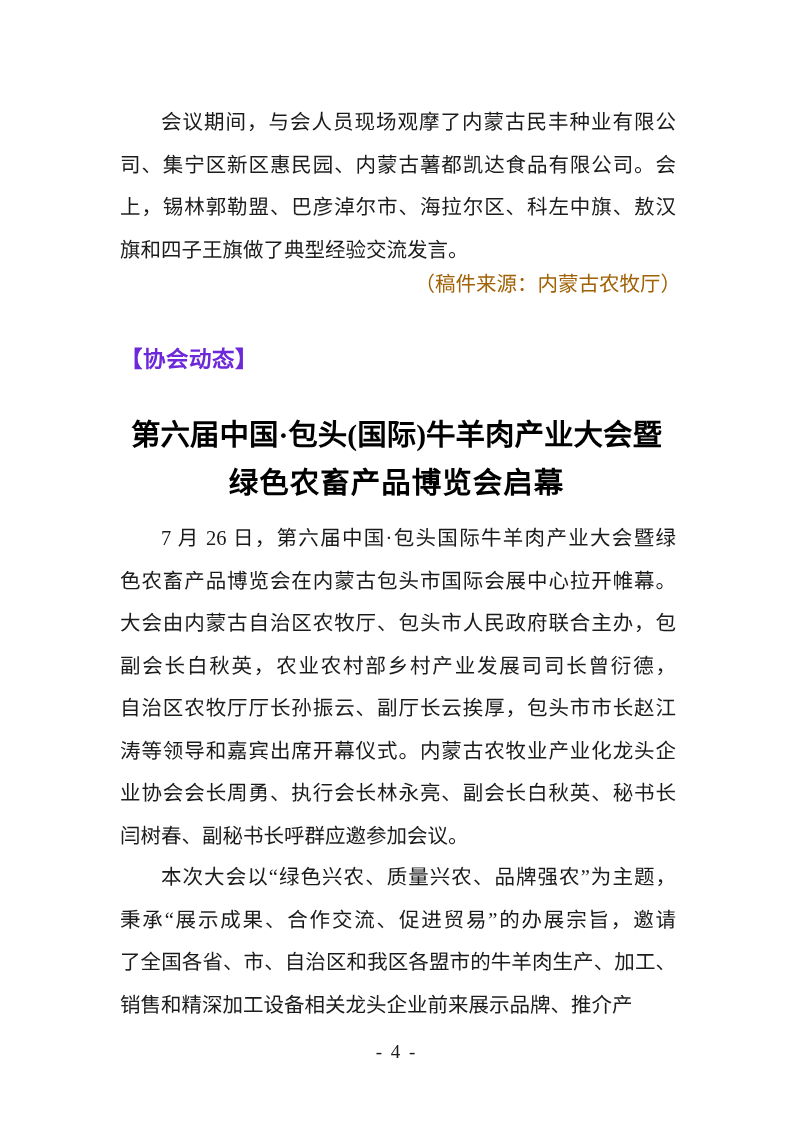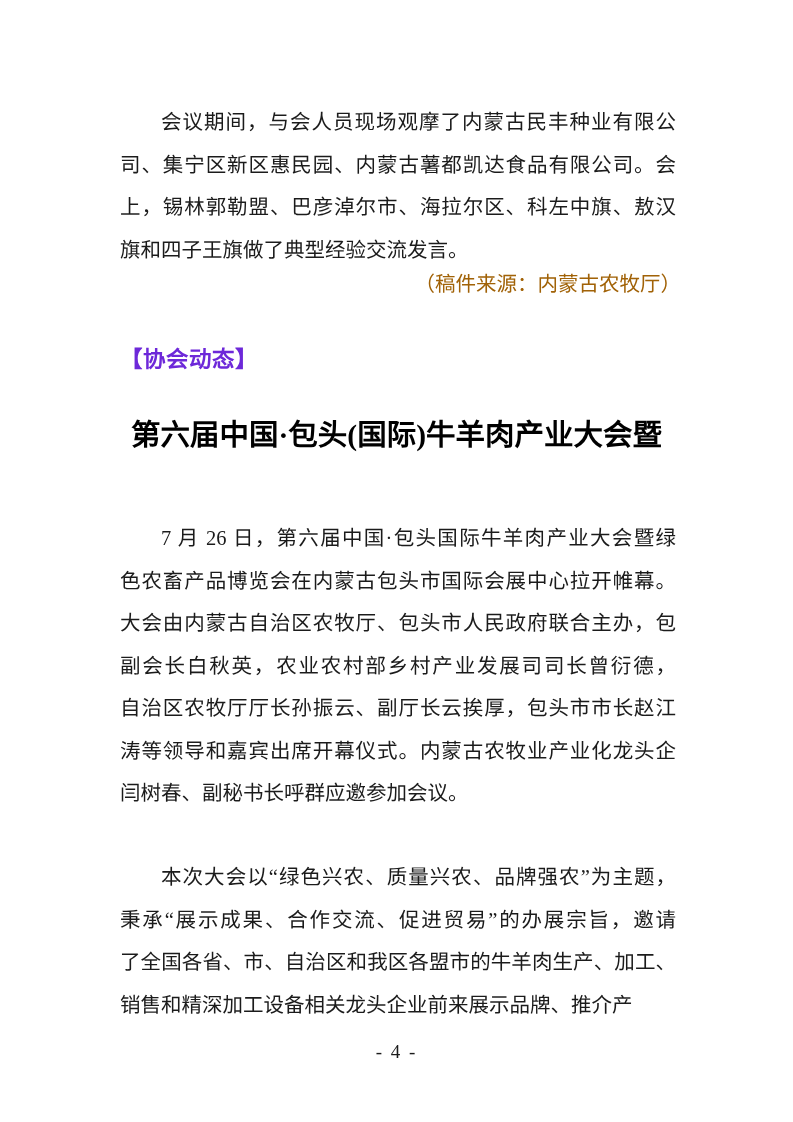--- a/index.html
+++ b/index.html
@@ -93,28 +93,30 @@
       <div class="line justify">司、集宁区新区惠民园、内蒙古薯都凯达食品有限公司。会</div>
       <div class="line justify">上，锡林郭勒盟、巴彦淖尔市、海拉尔区、科左中旗、敖汉</div>
       <div class="line">旗和四子王旗做了典型经验交流发言。</div>
     </div>
 
   <div class="source-line">（稿件来源：内蒙古农牧厅）</div>
 
   <div class="section-header">【协会动态】</div>
 
   <div class="headline l1">第六届中国·包头(国际)牛羊肉产业大会暨</div>
+  <div class="headline l2">绿色农畜产品博览会启幕</div>
 
   <div class="textblock indent-first" style="top: 517px;">
       <div class="line first justify">7 月 26 日，第六届中国·包头国际牛羊肉产业大会暨绿</div>
       <div class="line justify">色农畜产品博览会在内蒙古包头市国际会展中心拉开帷幕。</div>
       <div class="line justify">大会由内蒙古自治区农牧厅、包头市人民政府联合主办，包</div>
       <div class="line justify">副会长白秋英，农业农村部乡村产业发展司司长曾衍德，</div>
       <div class="line justify">自治区农牧厅厅长孙振云、副厅长云挨厚，包头市市长赵江</div>
       <div class="line justify">涛等领导和嘉宾出席开幕仪式。内蒙古农牧业产业化龙头企</div>
+      <div class="line justify">业协会会长周勇、执行会长林永亮、副会长白秋英、秘书长</div>
       <div class="line">闫树春、副秘书长呼群应邀参加会议。</div>
     </div>
 
   <div class="textblock indent-first" style="top: 856px;">
       <div class="line first justify">本次大会以“绿色兴农、质量兴农、品牌强农”为主题，</div>
       <div class="line justify">秉承“展示成果、合作交流、促进贸易”的办展宗旨，邀请</div>
       <div class="line justify">了全国各省、市、自治区和我区各盟市的牛羊肉生产、加工、</div>
       <div class="line">销售和精深加工设备相关龙头企业前来展示品牌、推介产</div>
     </div>
 

